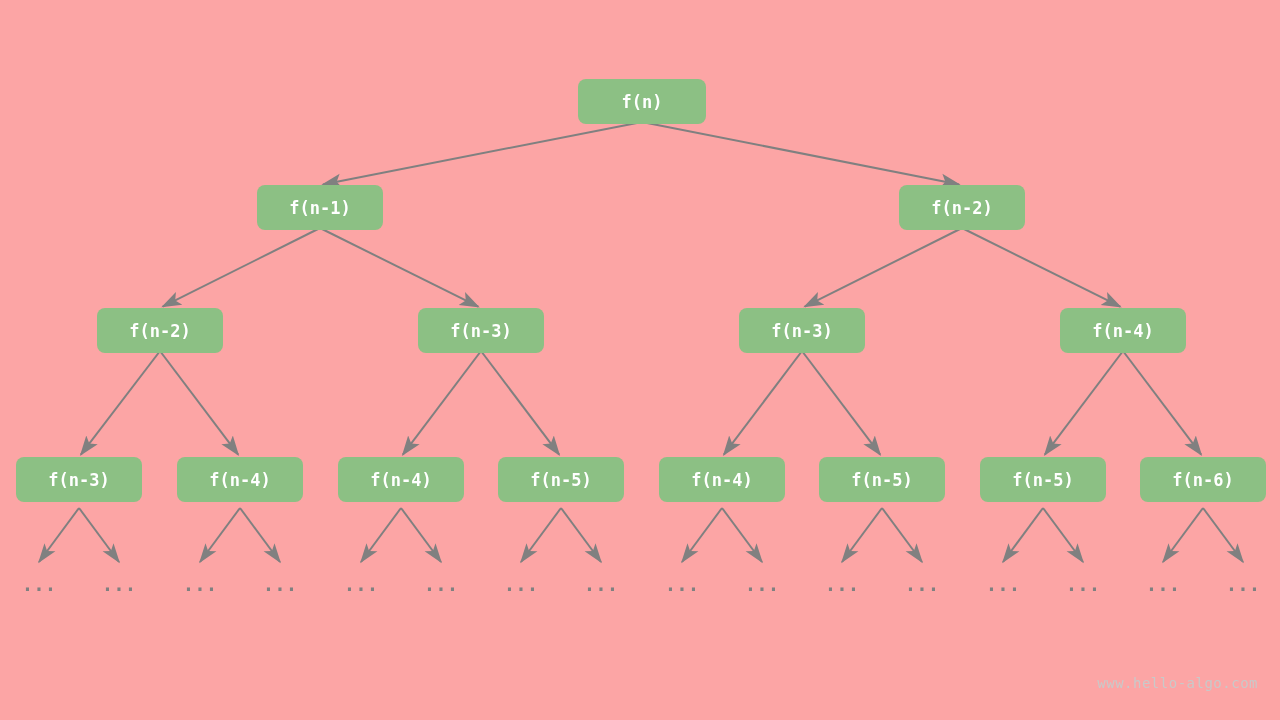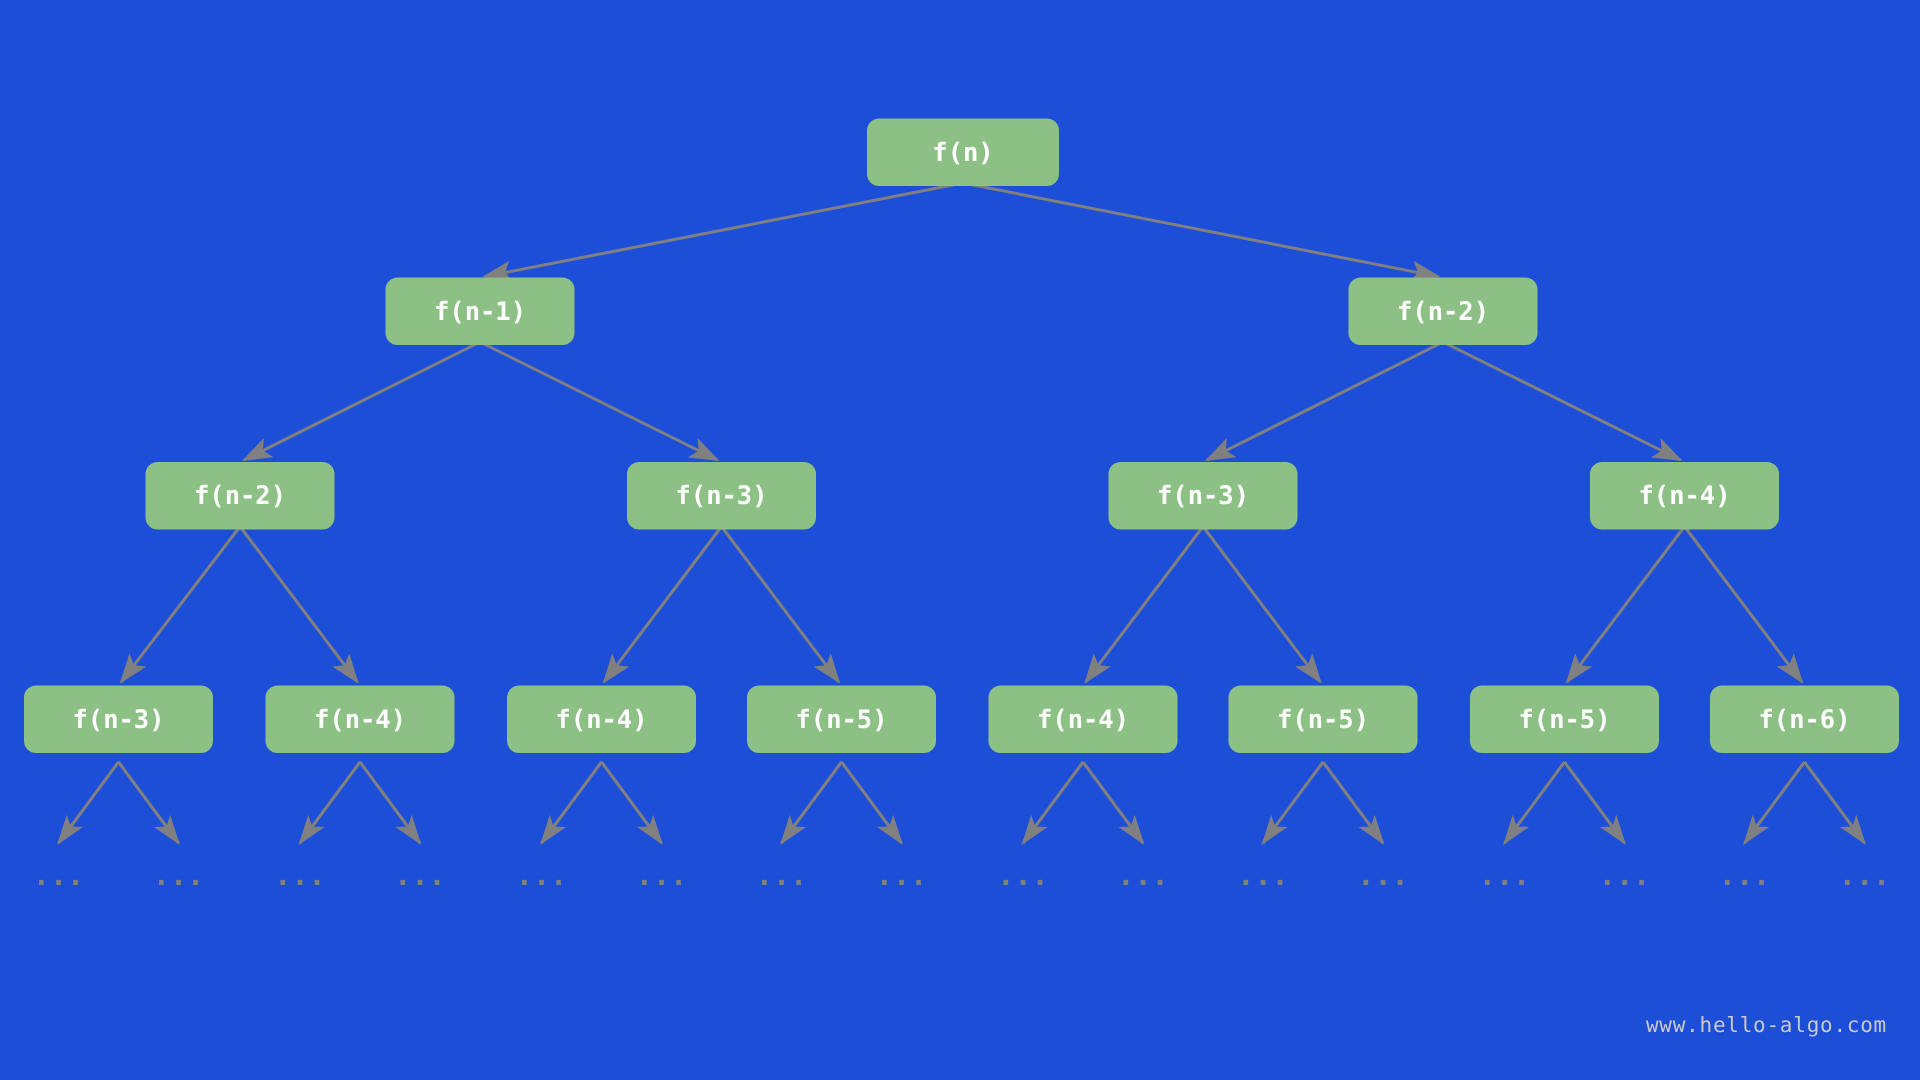--- a/index.html
+++ b/index.html
@@ -10,21 +10,21 @@
   body {
     width: 1280px;
     height: 720px;
     overflow: hidden;
     font-family: "DejaVu Sans Mono", "Liberation Mono", monospace;
   }
   #canvas {
     position: relative;
     width: 1280px;
     height: 720px;
-    background: #1d4ed8;
+    background: #fca5a5;
   }
   #tree-svg {
     position: absolute;
     top: 0;
     left: 0;
     width: 1280px;
     height: 720px;
   }
   .node-rect {
     fill: #8cc084;

